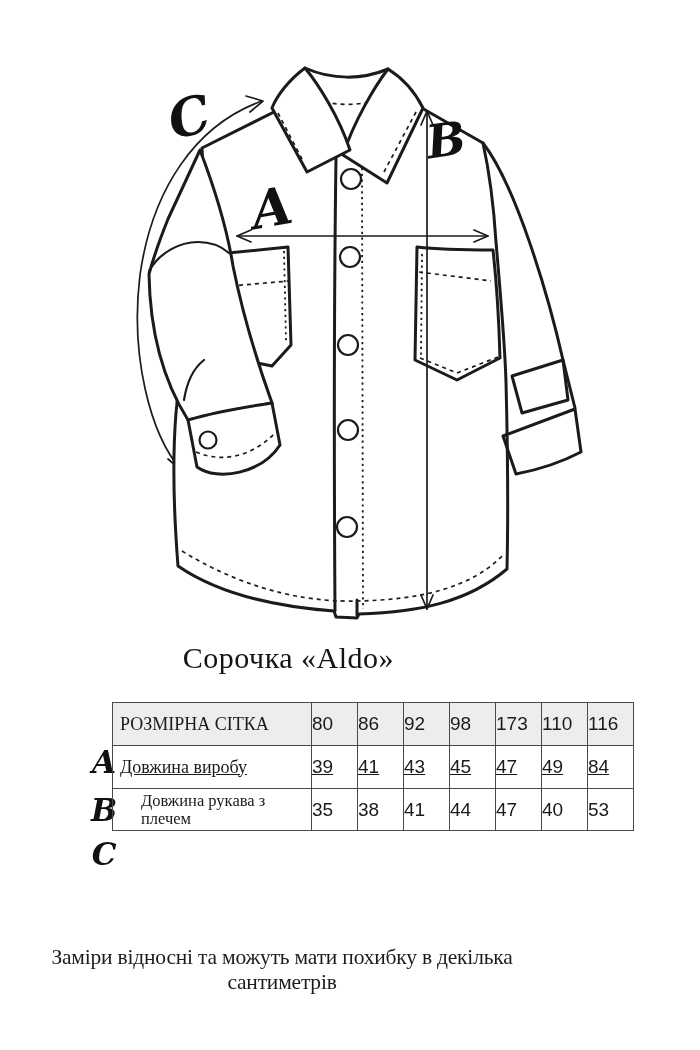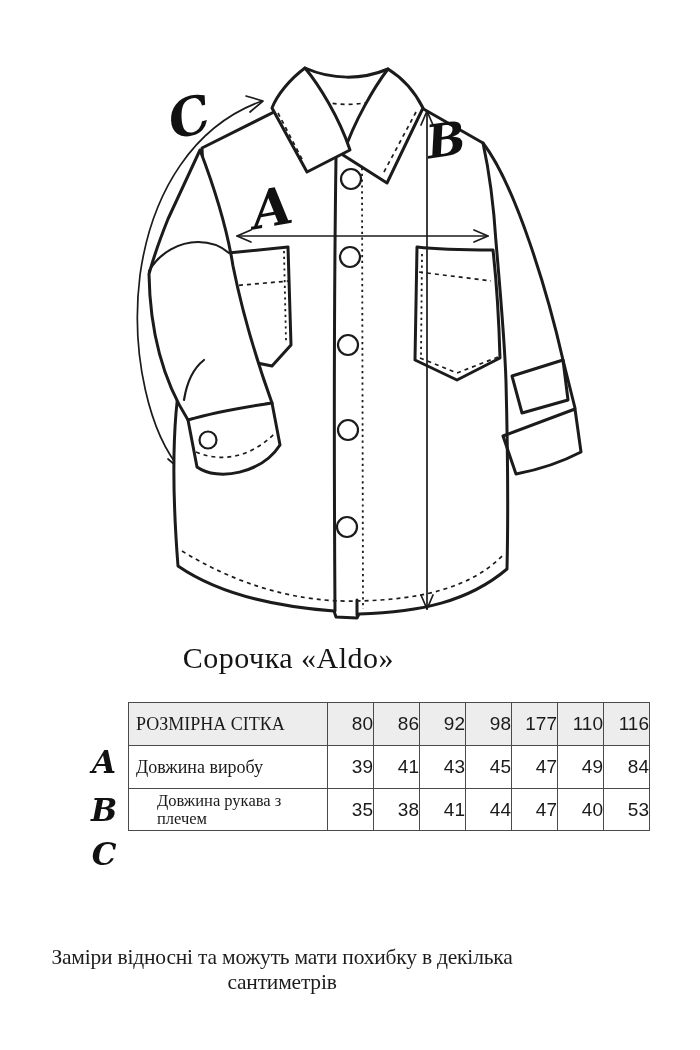--- a/index.html
+++ b/index.html
@@ -19,32 +19,32 @@
     font-family:"DejaVu Serif", serif;font-style:italic;font-weight:bold;
     fill:#111;stroke:none;
   }
   
   .title{
     position:absolute;top:641px;left:0;width:577px;text-align:center;
     font-size:30px;letter-spacing:0.5px;color:#141414;
   }
   
   .size-table{
-    position:absolute;left:128px;top:702px;border-collapse:collapse;table-layout:fixed;
+    position:absolute;left:112px;top:702px;border-collapse:collapse;table-layout:fixed;
   }
   .size-table td,.size-table th{
     border:1px solid #4a4a4a;padding:0;font-weight:normal;vertical-align:middle;
   }
   .size-table .c-label{width:170px;text-align:left;padding-left:7px;
     font-family:"Liberation Serif", serif;font-size:18px;}
-  .size-table .c-num{width:45px;text-align:right;
+  .size-table .c-num{width:45px;text-align:left;
     font-family:"Liberation Sans", sans-serif;font-size:19px;}
   .size-table thead th{background:#ededed;height:42px;}
   .size-table .row-a td{height:46px;}
-  .size-table .row-b td{height:42px;}
+  .size-table .row-b td{height:42px;text-decoration:underline;}
   .size-table .row-c td{height:41px;}
   .size-table .row-c .c-label{font-size:16.5px;line-height:1.08;padding-left:28px;}
   .rowkey{
     position:absolute;left:84px;width:40px;text-align:center;
     font-family:"DejaVu Serif", serif;font-style:italic;font-weight:bold;
     font-size:31px;color:#111;
   }
   .rowkey.k-a{top:744px;}
   .rowkey.k-b{top:792px;}
   .rowkey.k-c{top:836px;}
@@ -162,21 +162,21 @@
   <div class="rowkey k-c">C</div>
 
   <table class="size-table">
     <thead>
       <tr>
         <th class="c-label">РОЗМІРНА СІТКА</th>
         <th class="c-num">80</th>
         <th class="c-num">86</th>
         <th class="c-num">92</th>
         <th class="c-num">98</th>
-        <th class="c-num">177</th>
+        <th class="c-num">173</th>
         <th class="c-num">110</th>
         <th class="c-num">116</th>
       </tr>
     </thead>
     <tbody>
       <tr class="row-b">
         <td class="c-label">Довжина виробу</td>
         <td class="c-num">39</td>
         <td class="c-num">41</td>
         <td class="c-num">43</td>

